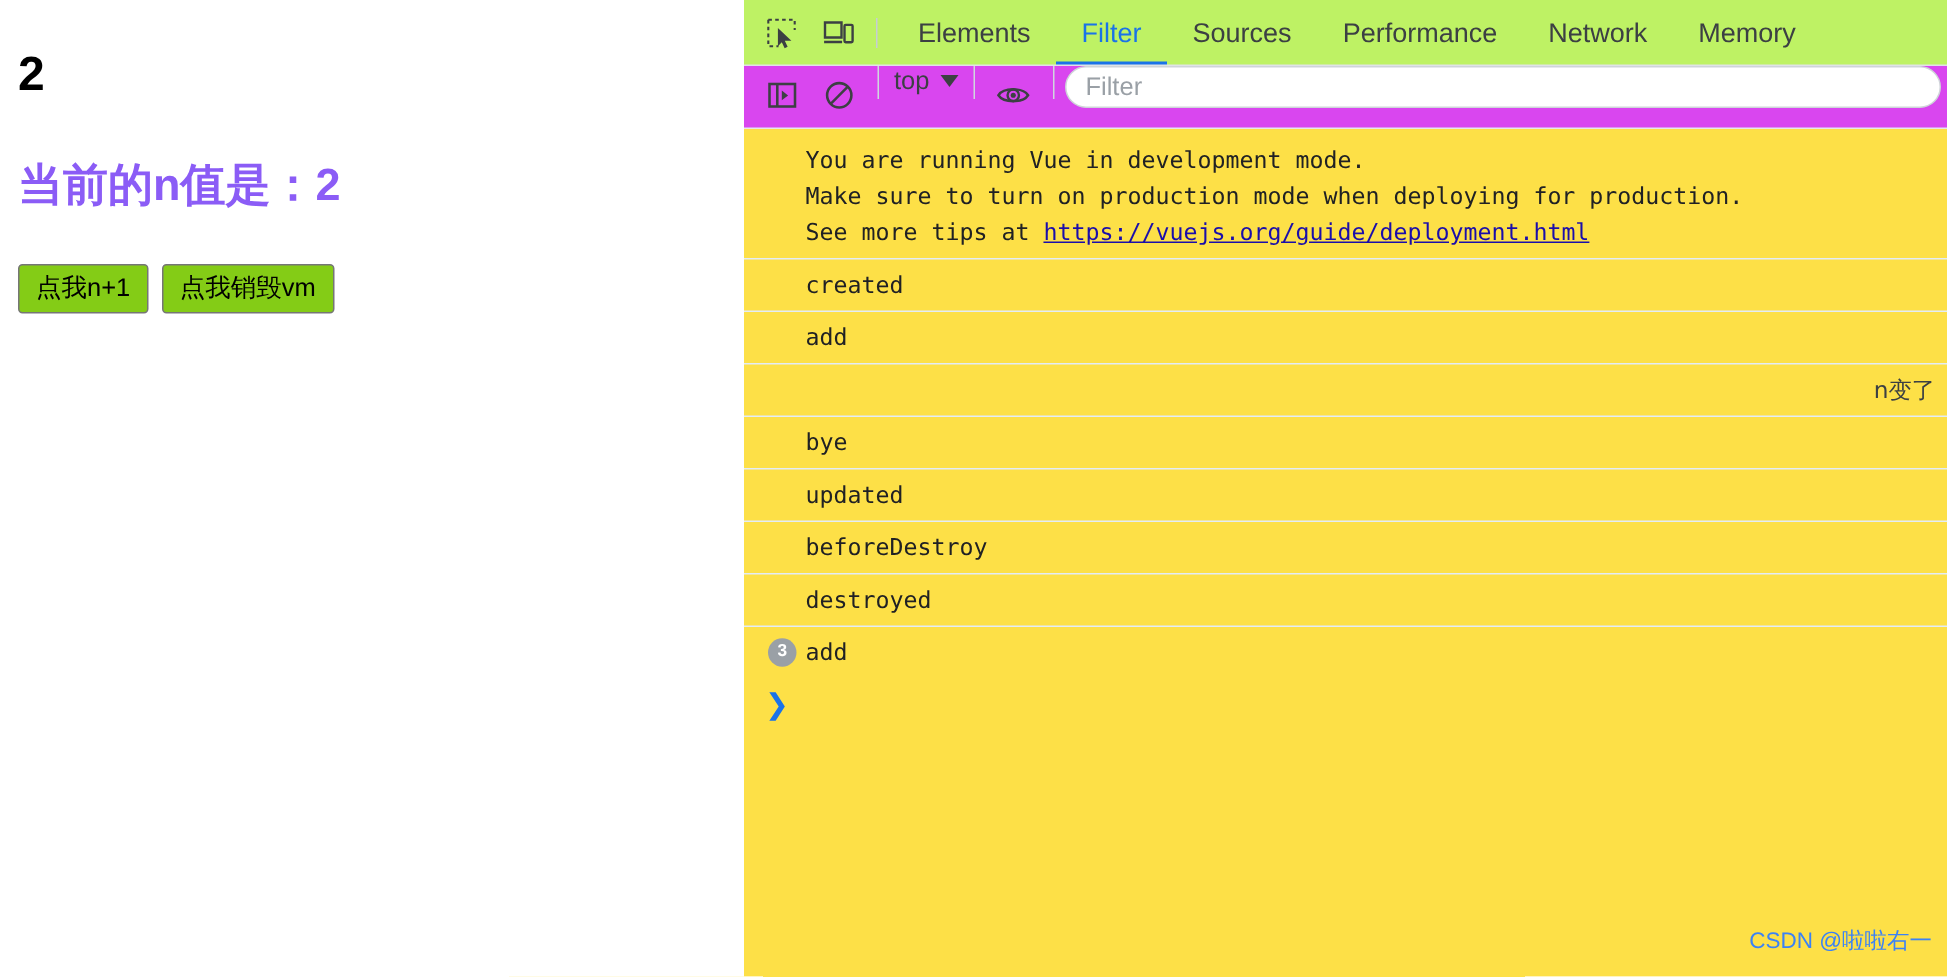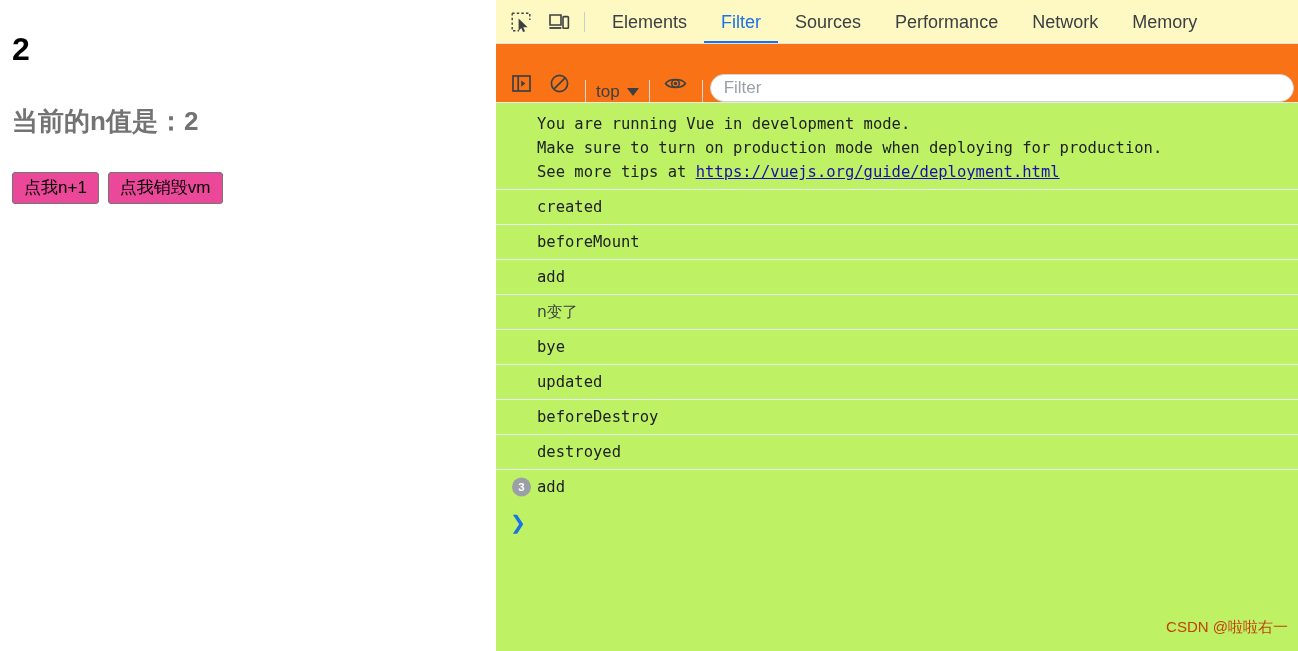--- a/index.html
+++ b/index.html
@@ -23,59 +23,59 @@
   }
   .page-num {
     font-size: 32px;
     font-weight: bold;
     color: #000;
     margin: 33px 0 0 4px;
     line-height: 1;
     letter-spacing: -0.5px;
   }
   .page-heading {
-    font-size: 26px;
+    font-size: 30px;
     font-weight: bold;
-    color: #737373;
+    color: #8b5cf6;
     margin: 42px 0 0 4px;
     line-height: 1.1;
     white-space: nowrap;
   }
   .page-buttons {
     margin: 36px 0 0 4px;
     display: flex;
     gap: 9px;
     align-items: flex-start;
   }
   .btn {
     font-family: "Liberation Sans", sans-serif;
     font-size: 17px;
     color: #000;
-    background: #ec4899;
+    background: #84cc16;
     border: 1px solid #767676;
     border-radius: 3px;
     padding: 5px 11px 6px 11px;
     line-height: 1.15;
     cursor: pointer;
   }
 
   
   .devtools {
     position: absolute;
     left: 496px; top: 0;
     width: 802px; height: 651px;
     background: #ffffff;
     display: flex;
     flex-direction: column;
   }
 
   
   .tabstrip {
     height: 44px;
-    background: #fef9c3;
+    background: #bef264;
     display: flex;
     align-items: stretch;
     flex: 0 0 auto;
     position: relative;
   }
   .tabstrip::after {
     content: "";
     position: absolute;
     left: 0; right: 0; bottom: 0;
     height: 1px;
@@ -115,24 +115,24 @@
   .tab.active::after {
     content: "";
     position: absolute;
     left: 0; right: 0; bottom: 0;
     height: 3px;
     background: #1a73e8;
   }
 
   
   .console-toolbar {
-    height: 59px;
-    background: #f97316;
-    display: flex;
-    align-items: flex-end;
+    height: 42px;
+    background: #d946ef;
+    display: flex;
+    align-items: flex-start;
     flex: 0 0 auto;
     border-bottom: 1px solid #e6e8eb;
     padding-left: 6px;
   }
   .ct-btn {
     width: 38px; height: 38px;
     display: flex; align-items: center; justify-content: center;
     cursor: pointer;
     color: #3c4043;
   }
@@ -169,35 +169,35 @@
     color: #202124;
     outline: none;
     background: #fff;
   }
   .filter-input::placeholder { color: #9aa0a6; }
 
   
   .console-body {
     flex: 1 1 auto;
     overflow: hidden;
-    background: #bef264;
+    background: #fde047;
     font-family: "DejaVu Sans Mono", monospace;
   }
   .msg {
     border-bottom: 1px solid #e3ecf7;
     padding: 5px 8px 5px 41px;
     font-size: 15.5px;
     line-height: 1.55;
     color: #202124;
     white-space: pre-wrap;
     position: relative;
   }
   .msg.first { padding-top: 9px; border-top: none; }
   .msg .link { color: #1a0dab; text-decoration: underline; }
-  .msg.cjk { font-family: "DejaVu Sans", sans-serif; color: #3c4043; font-size: 15.5px; }
+  .msg.cjk { font-family: "DejaVu Sans", sans-serif; color: #3c4043; font-size: 15.5px; text-align: right; }
   .msg.grouped {
     padding-left: 41px;
     display: flex;
     align-items: center;
     gap: 7px;
     border-bottom: none;
   }
   .count-badge {
     position: absolute;
     left: 16px;
@@ -226,21 +226,21 @@
     font-size: 19px;
     font-family: "DejaVu Sans", sans-serif;
     line-height: 1;
     user-select: none;
   }
   .watermark {
     position: absolute;
     right: 10px;
     bottom: 14px;
     font-size: 15px;
-    color: #c2410c;
+    color: #3b82f6;
     font-family: "Liberation Sans", sans-serif;
     white-space: nowrap;
   }
 </style>
 </head>
 <body>
 
 <div id="root">
 
   <div class="page-pane">
@@ -315,21 +315,20 @@
       </div>
     </div>
 
     <div class="console-body">
 
       <div class="msg first"><span>You are running Vue in development mode.</span>
 <span>Make sure to turn on production mode when deploying for production.</span>
 <span>See more tips at </span><a class="link" href="#">https://vuejs.org/guide/deployment.html</a></div>
 
       <div class="msg">created</div>
-      <div class="msg">beforeMount</div>
       <div class="msg">add</div>
       <div class="msg cjk">n变了</div>
       <div class="msg">bye</div>
       <div class="msg">updated</div>
       <div class="msg">beforeDestroy</div>
       <div class="msg">destroyed</div>
 
       <div class="msg grouped">
         <span class="count-badge">3</span>
         <span>add</span>

